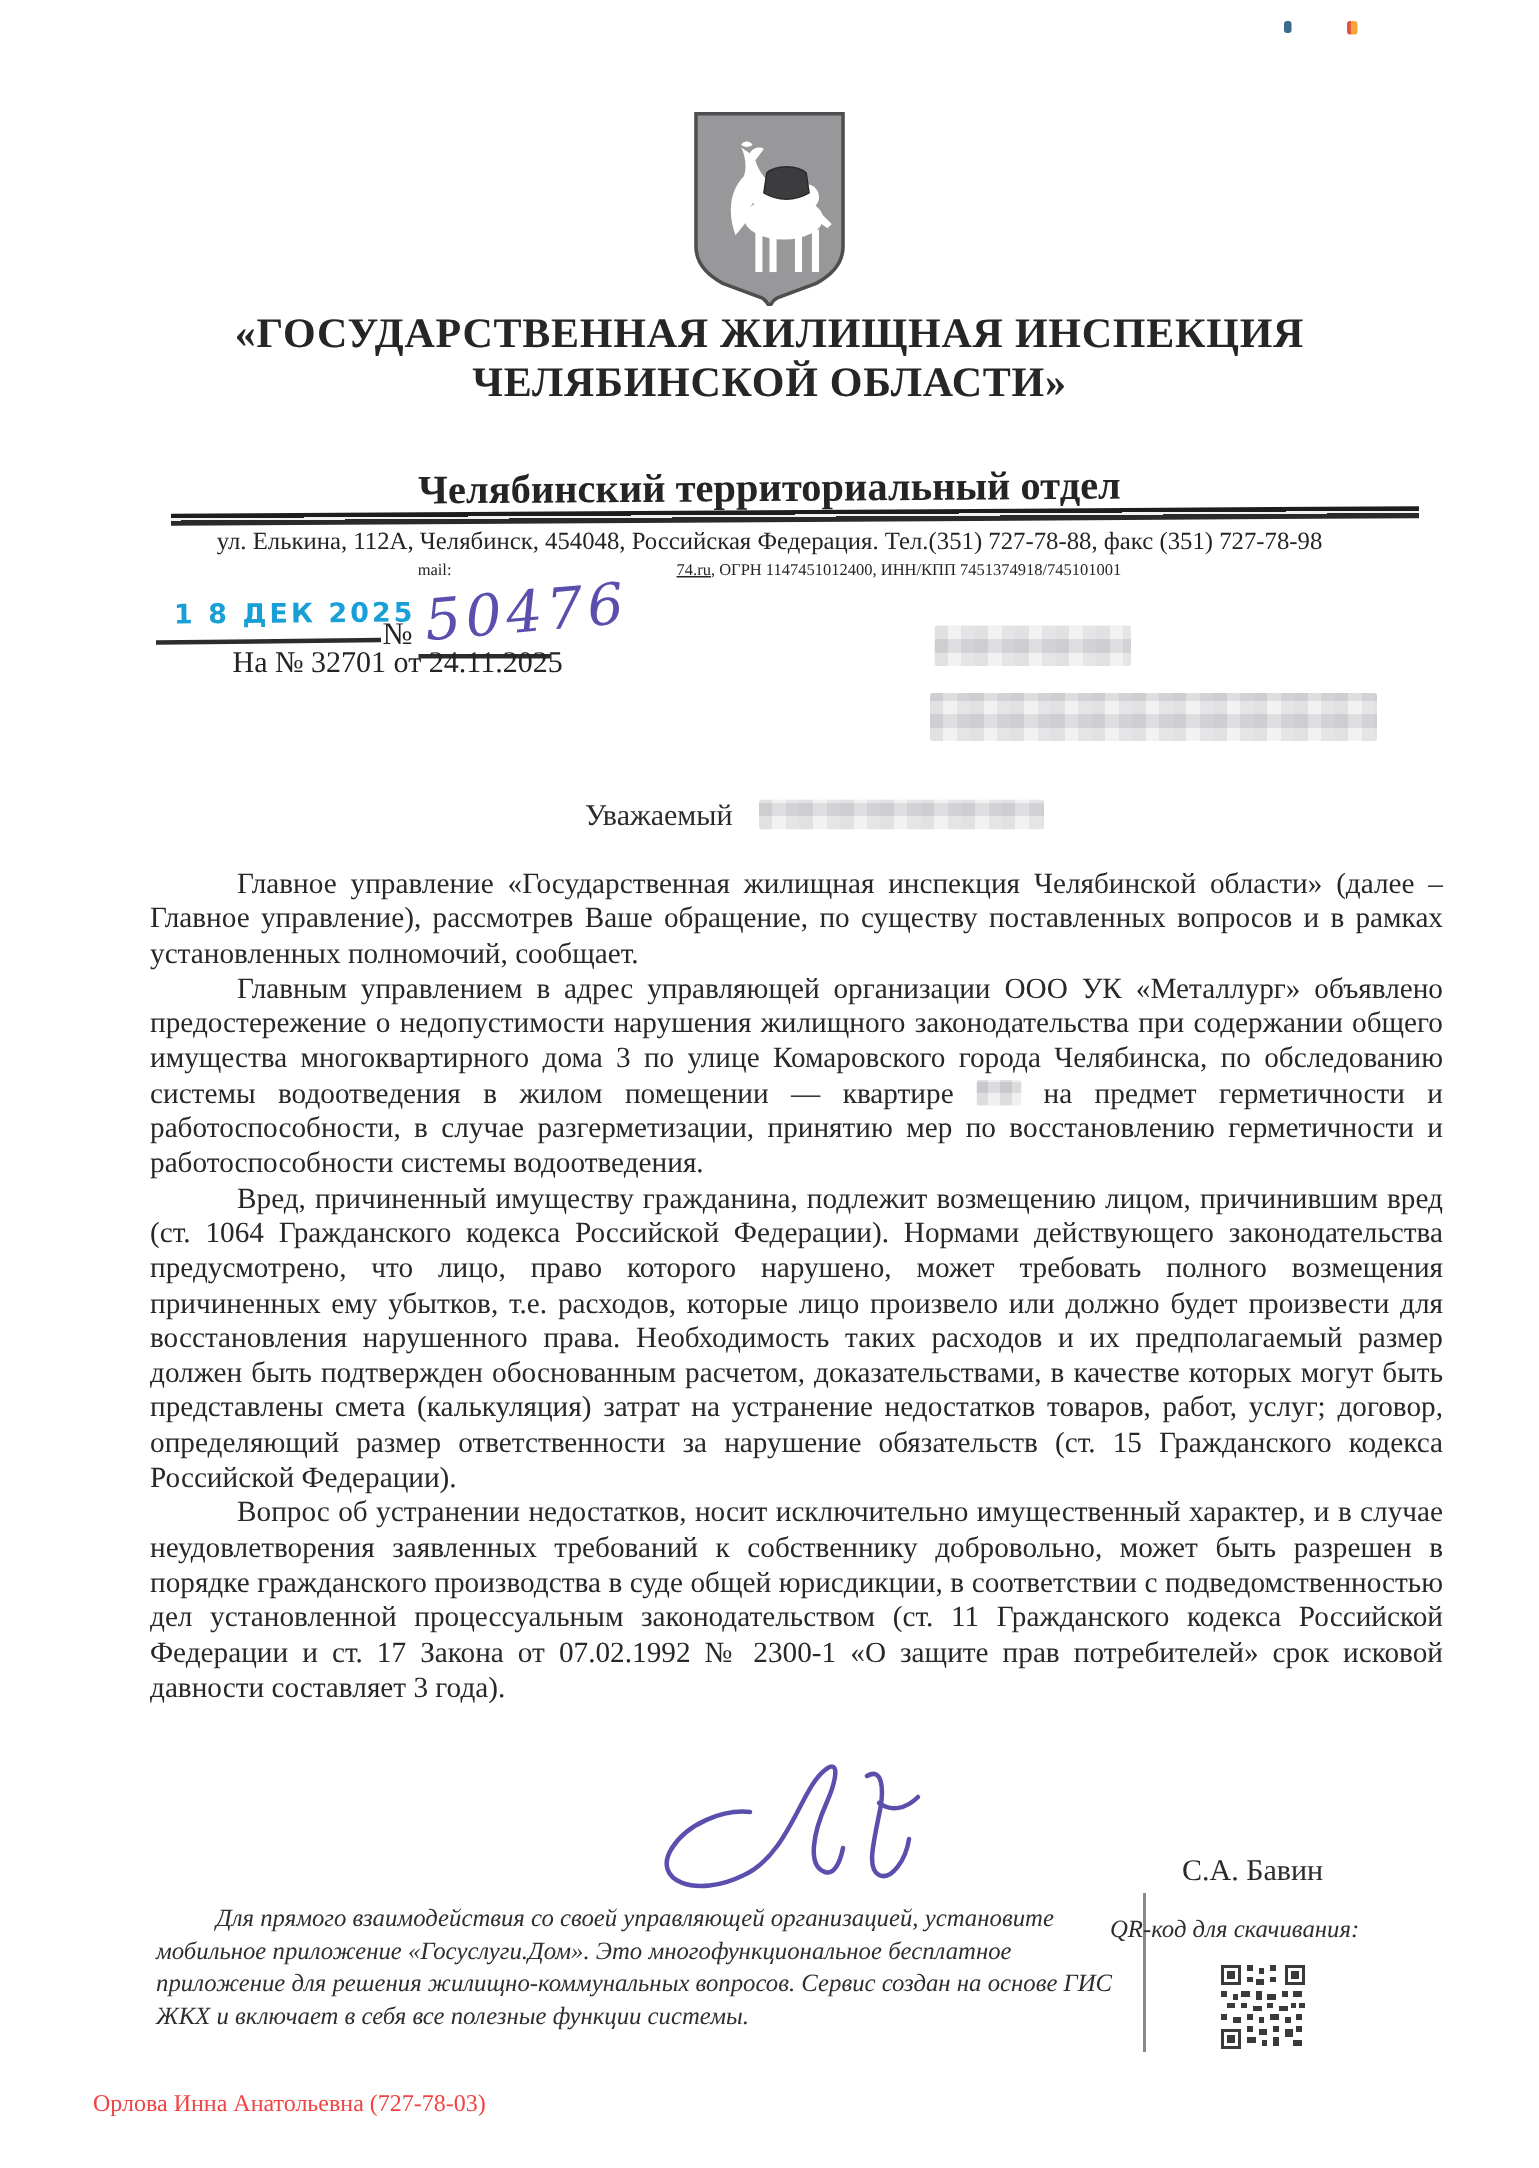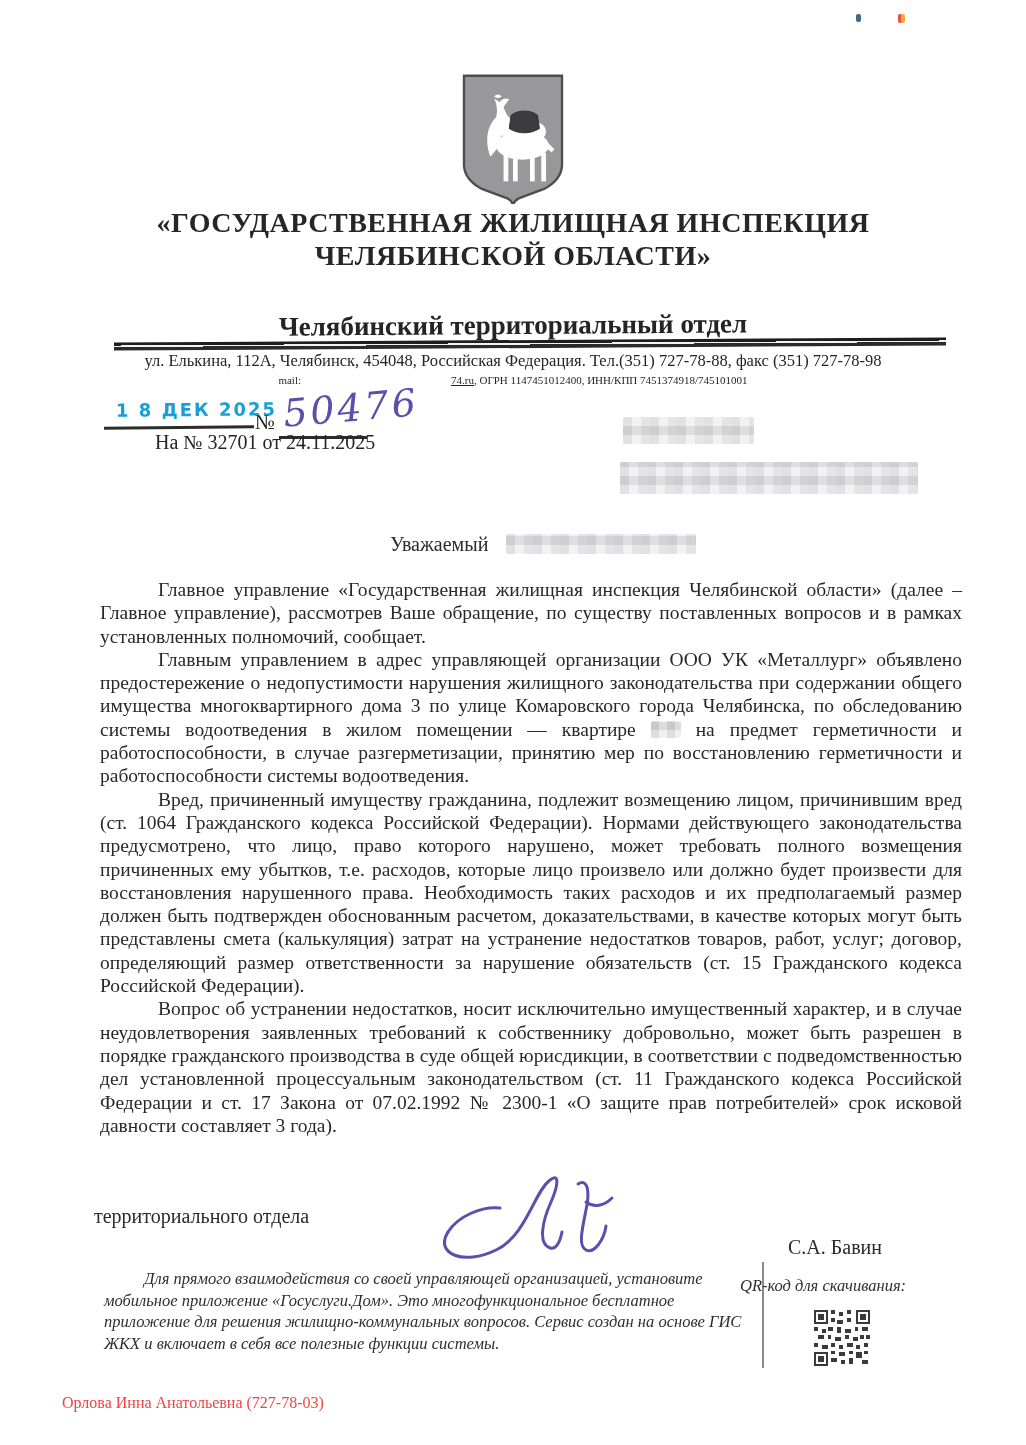--- a/index.html
+++ b/index.html
@@ -169,21 +169,20 @@
   </div>
 
   <div class="body-text">
     <p><span>Главное управление «Государственная жилищная инспекция Челябинской области» (далее – Главное управление), рассмотрев Ваше обращение, по существу поставленных вопросов и в рамках установленных полномочий, сообщает.</span></p>
     <p><span>Главным управлением в адрес управляющей организации ООО УК «Металлург» объявлено предостережение о недопустимости нарушения жилищного законодательства при содержании общего имущества многоквартирного дома 3 по улице Комаровского города Челябинска,  по обследованию системы водоотведения в жилом помещении — квартире</span> <span class="redact-inline"></span> <span>на предмет герметичности и работоспособности, в случае разгерметизации, принятию мер по восстановлению герметичности и работоспособности системы водоотведения.</span></p>
     <p><span>Вред, причиненный имуществу гражданина, подлежит возмещению лицом, причинившим вред (ст. 1064 Гражданского кодекса Российской Федерации). Нормами действующего законодательства предусмотрено, что лицо, право которого нарушено, может требовать полного возмещения причиненных ему убытков, т.е. расходов, которые лицо произвело или должно будет произвести для восстановления нарушенного права. Необходимость таких расходов и их предполагаемый размер должен быть подтвержден обоснованным расчетом, доказательствами, в качестве которых могут быть представлены смета (калькуляция) затрат на устранение недостатков товаров, работ, услуг; договор, определяющий размер ответственности за нарушение обязательств (ст. 15 Гражданского кодекса Российской Федерации).</span></p>
     <p><span>Вопрос об устранении недостатков, носит исключительно имущественный характер, и в случае неудовлетворения заявленных требований к  собственнику добровольно, может быть разрешен в порядке гражданского производства в суде общей юрисдикции, в соответствии с подведомственностью дел установленной процессуальным законодательством (ст. 11 Гражданского кодекса Российской Федерации и ст. 17 Закона от 07.02.1992 № 2300-1 «О защите прав потребителей» срок исковой давности составляет 3 года).</span></p>
   </div>
 
   <div class="sig-position">
-    <div>территориального отдела</div>
   </div>
   <div class="sig-art">
     <svg viewBox="0 0 230 110" width="230" height="110">
       <g fill="none" stroke="#5b4fae" stroke-width="3" stroke-linecap="round">
         <path d="M18,64 C4,86 34,98 66,82 C96,68 104,24 120,12 C130,4 128,18 121,34 C112,54 108,76 120,80 C126,82 130,74 132,64"></path>
         <path d="M148,16 C158,10 160,24 156,42 C152,62 148,78 156,82 C164,86 174,72 176,58"></path>
         <path d="M156,34 C164,40 174,38 182,30"></path>
         <path d="M18,64 C28,48 52,38 70,40"></path>
       </g>
     </svg>

